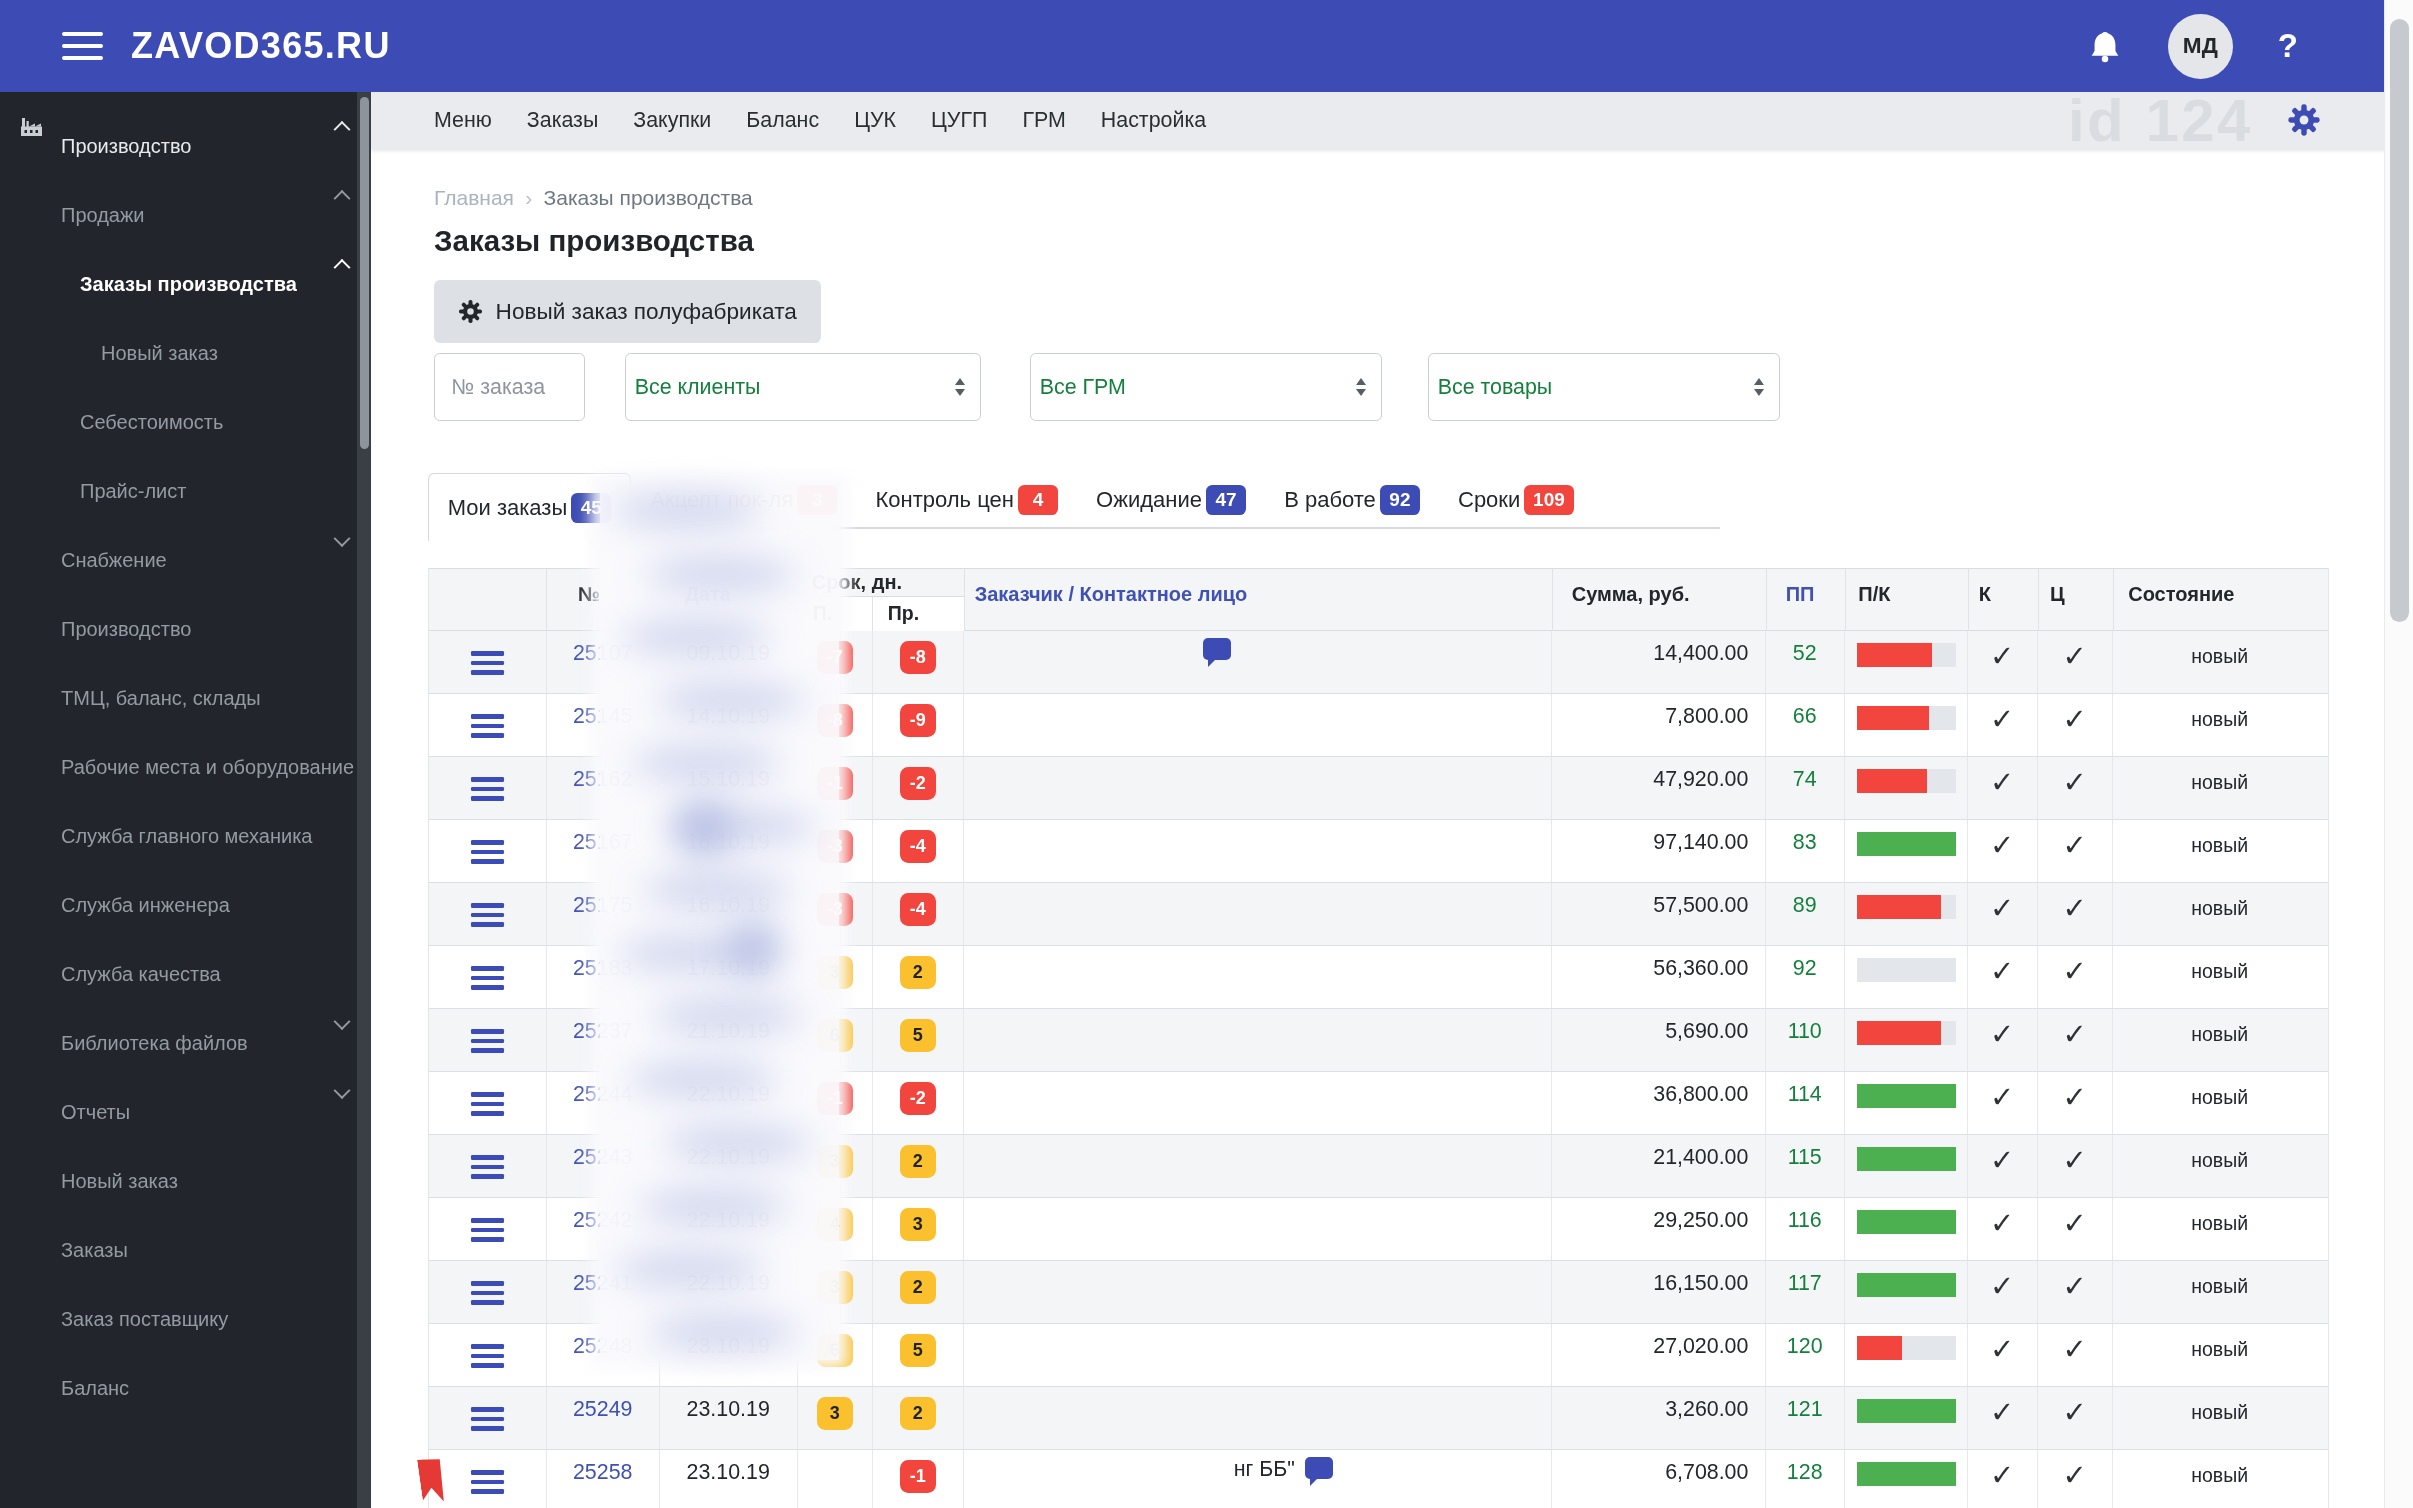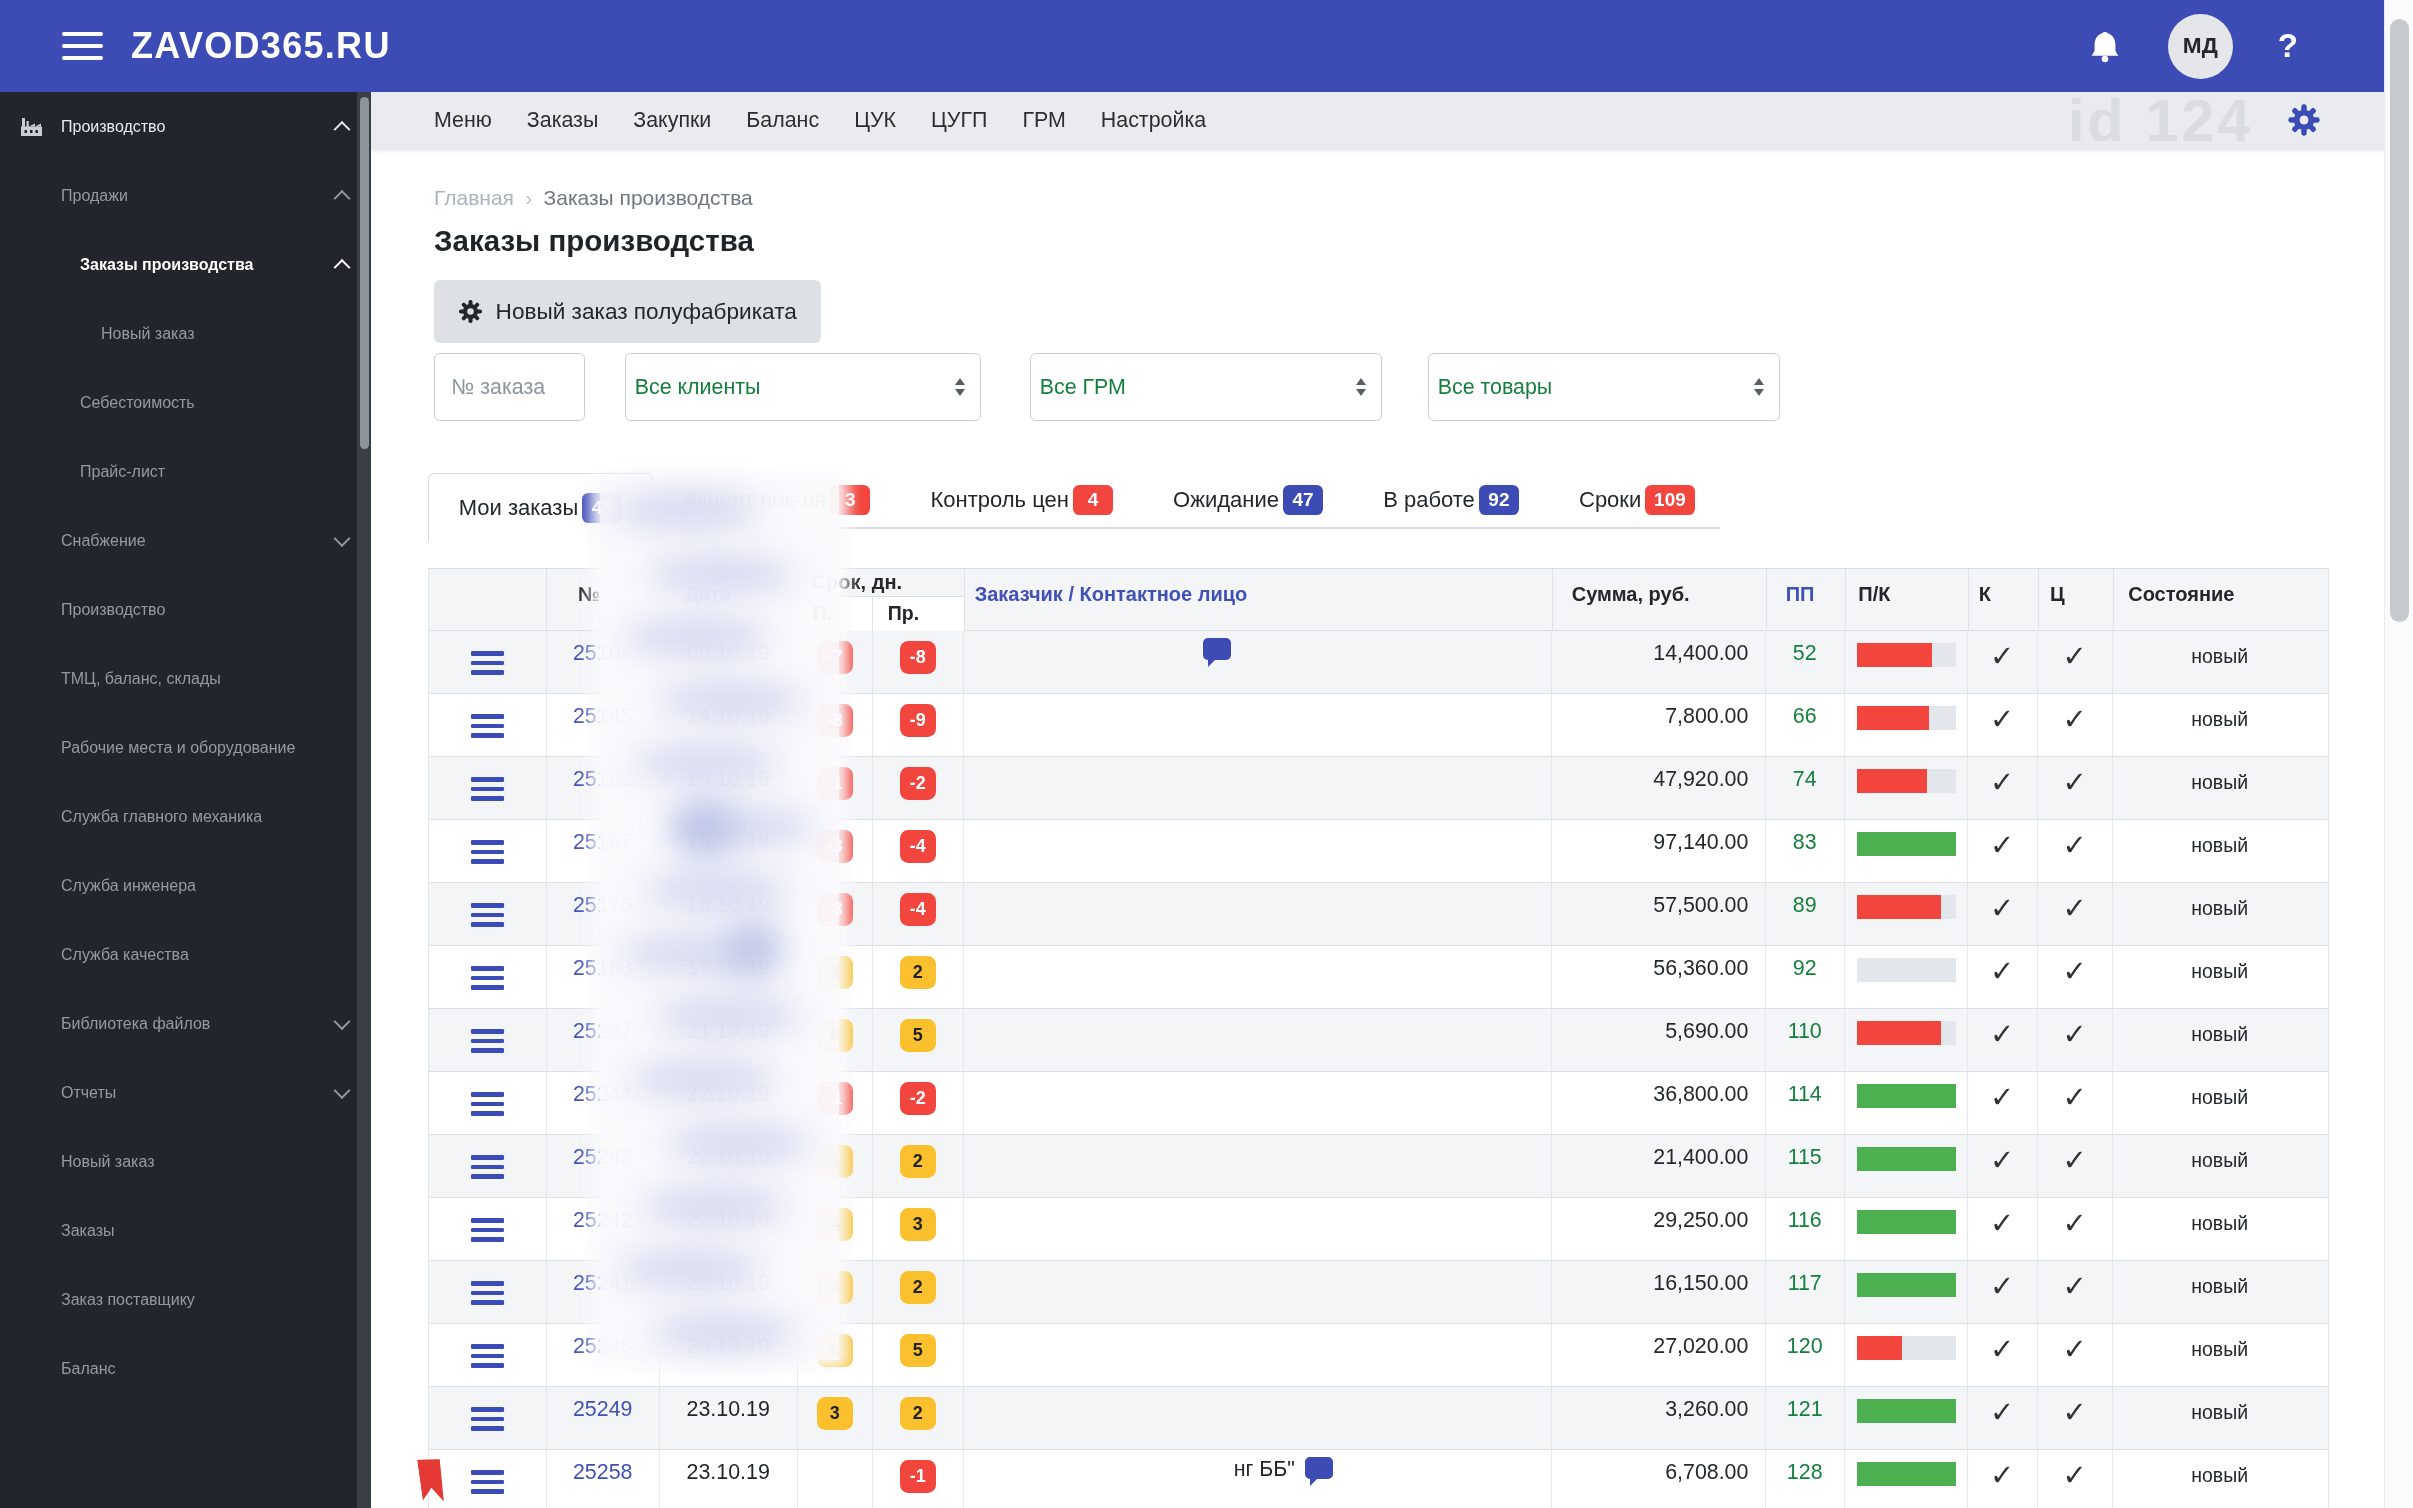--- a/index.html
+++ b/index.html
@@ -17,22 +17,22 @@
   .bell svg{display:block;}
   .avatar{width:65px;height:65px;border-radius:50%;background:#e4e6ea;display:flex;
           align-items:center;justify-content:center;font-size:22.6px;font-weight:700;color:#23272b;}
   .help{color:#fff;font-size:33px;font-weight:700;}
 
   
   .sidebar{position:absolute;left:0;top:92px;width:371px;height:1416px;background:#22262c;
            overflow:hidden;z-index:20;}
   .sb-scroll{position:absolute;right:0;top:0;width:14px;height:100%;background:#3a3f46;}
   .sb-thumb{position:absolute;right:1.9px;top:5px;width:9.4px;height:352px;border-radius:5px;background:#8e949b;}
-  .sb-item{min-height:69px;display:flex;align-items:center;position:relative;
-           color:#949aa2;font-size:16px;line-height:29px;cursor:pointer;box-sizing:border-box;}
+  .sb-item{min-height:69px;display:flex;align-items:flex-end;position:relative;
+           color:#949aa2;font-size:20px;line-height:29px;cursor:pointer;box-sizing:border-box;}
   .sb-item .lbl{display:block;}
   .sb-item.lvl0{padding-left:61px;}
   .sb-item.lvl1{padding-left:61px;}
   .sb-item.lvl2{padding-left:80px;}
   .sb-item.lvl3{padding-left:101px;}
   .sb-item.bright{color:#e8eaec;}
   .sb-item.active{color:#ffffff;font-weight:700;}
   .sb-ico{position:absolute;left:19px;top:50%;transform:translateY(-50%);width:25px;height:25px;}
   .chev{position:absolute;right:22.6px;top:50%;width:10px;height:10px;
         border-right:2.2px solid currentColor;border-bottom:2.2px solid currentColor;}
@@ -79,21 +79,21 @@
   .sel-3{width:352px;margin-left:22px;}
   .sel-arrows{position:absolute;right:15px;top:50%;transform:translateY(-50%);display:flex;
               flex-direction:column;gap:3.8px;}
   .sel-arrows i{display:block;width:0;height:0;border-left:5.7px solid transparent;border-right:5.7px solid transparent;}
   .sel-arrows i.u{border-bottom:7px solid #565d64;}
   .sel-arrows i.d{border-top:7px solid #565d64;}
 
   
   .tabs{position:relative;margin-top:52px;height:67px;display:flex;align-items:flex-start;margin-left:-6.3px;}
   .tabs .underline{position:absolute;left:0;top:54px;width:1292px;height:1.3px;background:#d6dae0;}
-  .tab{height:54px;display:flex;align-items:center;gap:4px;padding:0 30px;font-size:22px;
+  .tab{height:54px;display:flex;align-items:center;gap:4px;padding:0 19px;font-size:22px;
        color:#23272b;cursor:pointer;position:relative;z-index:2;}
   .tab.active{height:67px;background:#fff;border:1.3px solid #d6dae0;border-bottom:none;
               border-radius:6.3px 6.3px 0 0;}
   .badge{display:inline-flex;align-items:center;justify-content:center;min-width:22.6px;height:30px;
          padding:0 8.8px;border-radius:6.3px;font-size:19px;font-weight:700;color:#fff;}
   .badge.blue{background:#3c4cb4;}
   .badge.red{background:#f2453d;}
 
   
   .tbl{position:relative;margin-top:28px;margin-left:-6.3px;width:1901px;

